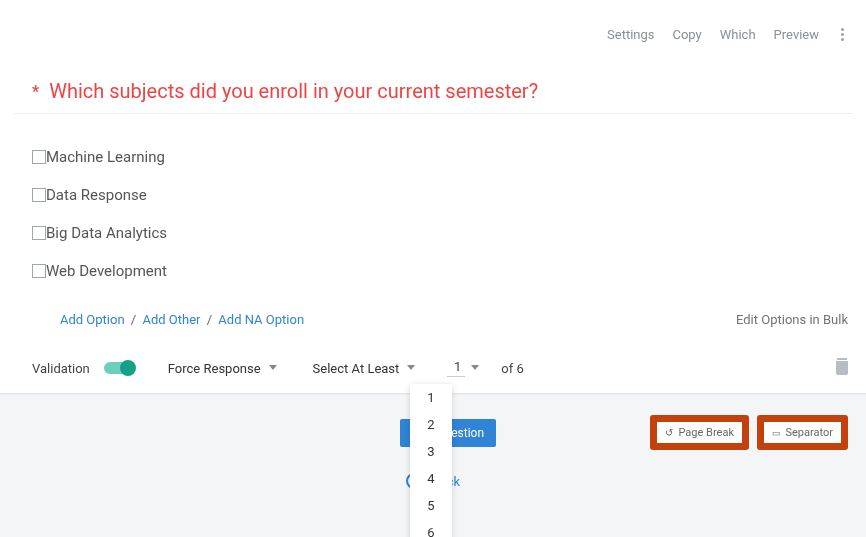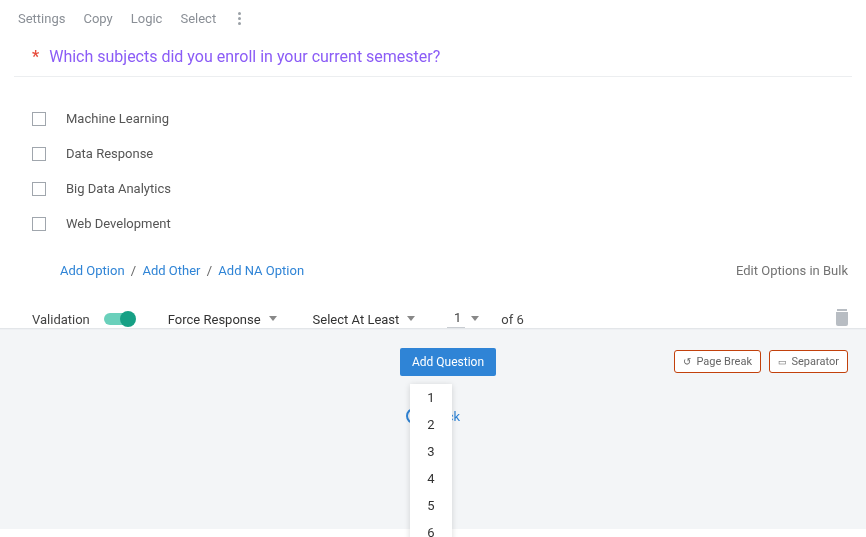--- a/index.html
+++ b/index.html
@@ -7,23 +7,24 @@
       font-family: -apple-system, BlinkMacSystemFont, "Segoe UI", Roboto, sans-serif;
       background: #fff;
       width: 866px;
       height: 537px;
       overflow: hidden;
       position: relative;
       color: #333;
     }
     .header-tools {
       display: flex;
+      justify-content: flex-end;
       align-items: center;
       gap: 18px;
-      padding: 8px 18px;
+      padding: 24px 18px;
       font-size: 13px;
       color: #8a8f96;
     }
     .header-tools span { cursor: pointer; }
     .kebab {
       display: inline-flex;
       flex-direction: column;
       gap: 2px;
       padding: 4px;
       cursor: pointer;
@@ -37,32 +38,32 @@
       gap: 10px;
       padding: 10px 18px 10px 18px;
       margin: 0 14px 0 14px;
       border-bottom: 1px solid #eceef0;
     }
     .required-asterisk {
       color: #e74c3c;
       font-weight: 600;
     }
     .question-text {
-      font-size: 16px;
-      color: #8b5cf6;
+      font-size: 20px;
+      color: #ef4444;
     }
     .options-wrap {
       padding: 24px 18px 8px 32px;
     }
     .option-row {
       display: flex;
       align-items: center;
-      gap: 20px;
+      gap: 0;
       padding: 10px 0;
-      font-size: 13px;
+      font-size: 15px;
       color: #555;
     }
     .checkbox {
       width: 14px; height: 14px;
       border: 1px solid #a0a6ad;
       background: #fff;
       cursor: pointer;
     }
     .add-links {
       display: flex;
@@ -71,21 +72,21 @@
       padding: 14px 18px 14px 60px;
       font-size: 13px;
       gap: 44px;
     }
     .add-links-left a { color: #2f84d6; text-decoration: none; cursor: pointer; }
     .add-links-left .sep { color: #666; padding: 0 3px; }
     .edit-bulk { color: #737373; cursor: pointer; }
     .validation-bar {
       display: flex;
       align-items: center;
-      padding: 18px 18px 0 32px;
+      padding: 18px 18px 16px 32px;
       font-size: 13px;
       color: #444;
       gap: 10px;
       border-bottom: 1px solid #e3e6e9;
       position: relative;
     }
     .toggle {
       position: relative;
       width: 30px; height: 12px;
       background: #6ad0bb;
@@ -194,21 +195,21 @@
       margin-left: auto;
       display: flex;
       gap: 8px;
     }
     .pill {
       display: inline-flex;
       align-items: center;
       gap: 5px;
       font-size: 11px;
       color: #666;
-      border: 1px solid #c2410c;
+      border: 7px solid #c2410c;
       background: #fff;
       padding: 4px 8px;
       border-radius: 3px;
       cursor: pointer;
     }
     .pb-icon::before {
       content: "↺";
       font-size: 10px;
     }
     .sep-icon::before {
@@ -236,22 +237,22 @@
       font-size: 12px;
       line-height: 1;
     }
   </style>
 </head>
 <body>
 
 <div class="header-tools">
   <span>Settings</span>
   <span>Copy</span>
-  <span>Logic</span>
-  <span>Select</span>
+  <span>Which</span>
+  <span>Preview</span>
   <span class="kebab">
       <i></i>
       <i></i>
       <i></i>
     </span>
 </div>
 
 <div class="question-row">
   <span class="required-asterisk">*</span>
   <span class="question-text">Which subjects did you enroll in your current semester?</span>

